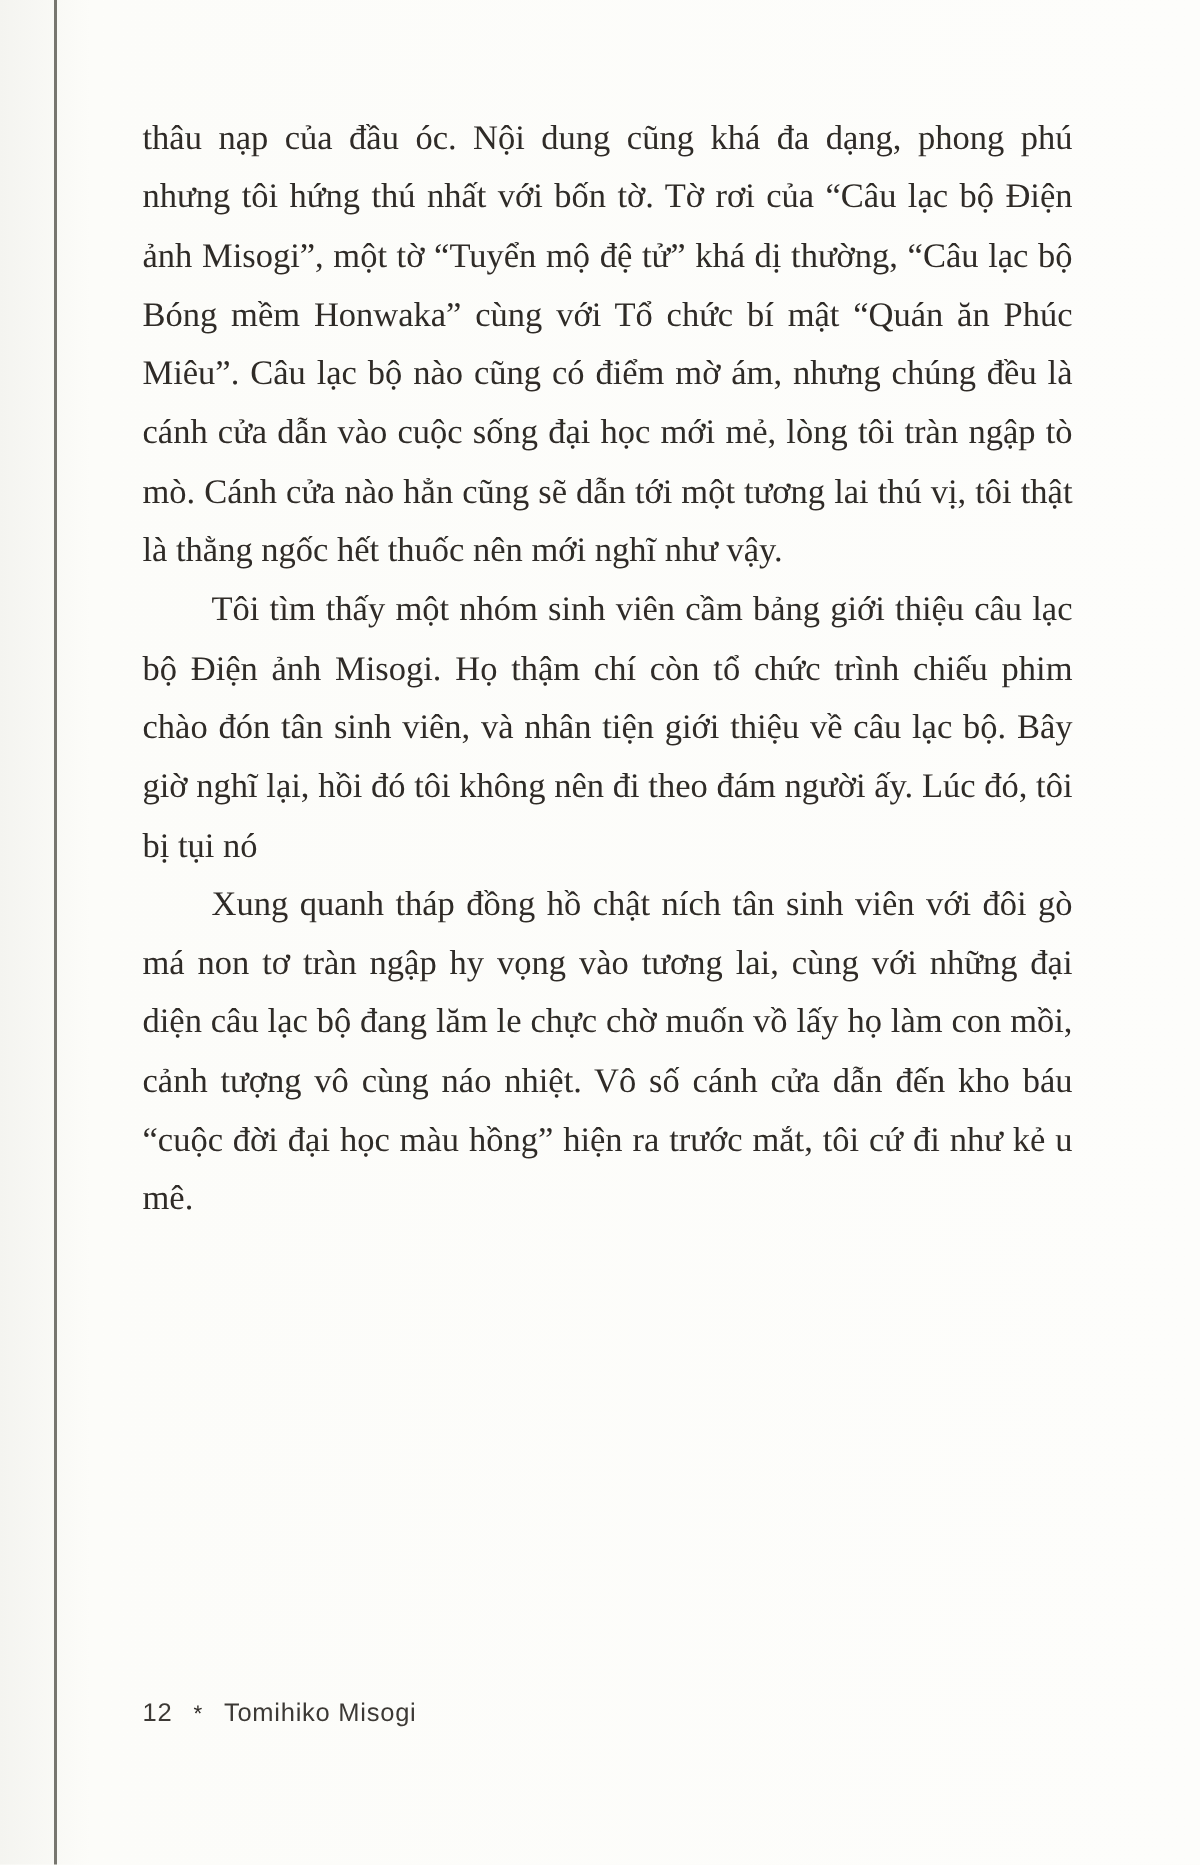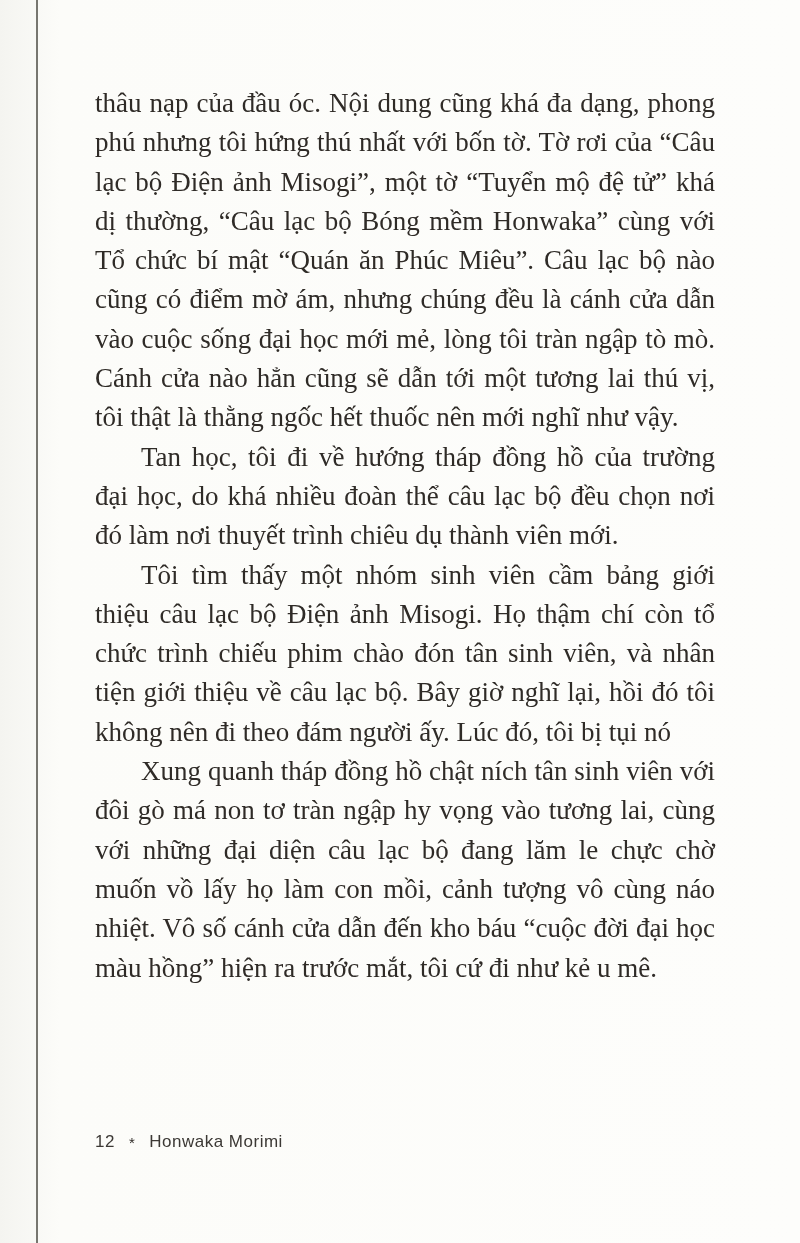--- a/index.html
+++ b/index.html
@@ -23,23 +23,23 @@
     position: absolute;
     left: 36px;
     top: 0;
     width: 2px;
     height: 1243px;
     background: #77766f;
   }
   .text-block {
     position: absolute;
     left: 95px;
-    top: 84px;
+    top: 72px;
     width: 620px;
-    font-size: 27px;
+    font-size: 23px;
     line-height: 39.3px;
     color: #2f2b27;
     text-align: justify;
   }
   .text-block p {
     margin: 0;
     padding: 0;
   }
   .text-block p.indent {
     text-indent: 46px;
@@ -64,24 +64,23 @@
 </style>
 </head>
 <body>
 
 <div class="scan-page">
 
   <div class="spine-line"></div>
 
   <div class="text-block">
     <p>thâu nạp của đầu óc. Nội dung cũng khá đa dạng, phong phú nhưng tôi hứng thú nhất với bốn tờ. Tờ rơi của “Câu lạc bộ Điện ảnh Misogi”, một tờ “Tuyển mộ đệ tử” khá dị thường, “Câu lạc bộ Bóng mềm Honwaka” cùng với Tổ chức bí mật “Quán ăn Phúc Miêu”. Câu lạc bộ nào cũng có điểm mờ ám, nhưng chúng đều là cánh cửa dẫn vào cuộc sống đại học mới mẻ, lòng tôi tràn ngập tò mò. Cánh cửa nào hẳn cũng sẽ dẫn tới một tương lai thú vị, tôi thật là thằng ngốc hết thuốc nên mới nghĩ như vậy.</p>
-    <p class="indent">Tan học, tôi đi về hướng tháp đồng hồ của trường đại học, do khá nhiều đoàn thể câu lạc bộ đều chọn nơi đó làm nơi thuyết trình chiêu dụ thành viên mới.</p>
     <p class="indent">Tôi tìm thấy một nhóm sinh viên cầm bảng giới thiệu câu lạc bộ Điện ảnh Misogi. Họ thậm chí còn tổ chức trình chiếu phim chào đón tân sinh viên, và nhân tiện giới thiệu về câu lạc bộ. Bây giờ nghĩ lại, hồi đó tôi không nên đi theo đám người ấy. Lúc đó, tôi bị tụi nó</p>
     <p class="indent">Xung quanh tháp đồng hồ chật ních tân sinh viên với đôi gò má non tơ tràn ngập hy vọng vào tương lai, cùng với những đại diện câu lạc bộ đang lăm le chực chờ muốn vồ lấy họ làm con mồi, cảnh tượng vô cùng náo nhiệt. Vô số cánh cửa dẫn đến kho báu “cuộc đời đại học màu hồng” hiện ra trước mắt, tôi cứ đi như kẻ u mê.</p>
   </div>
 
   <div class="footer">
     <span>12</span>
     <span class="asterisk">*</span>
-    <span>Honwaka Morimi</span>
+    <span>Tomihiko Misogi</span>
   </div>
 
 </div>
 
 </body></html>

